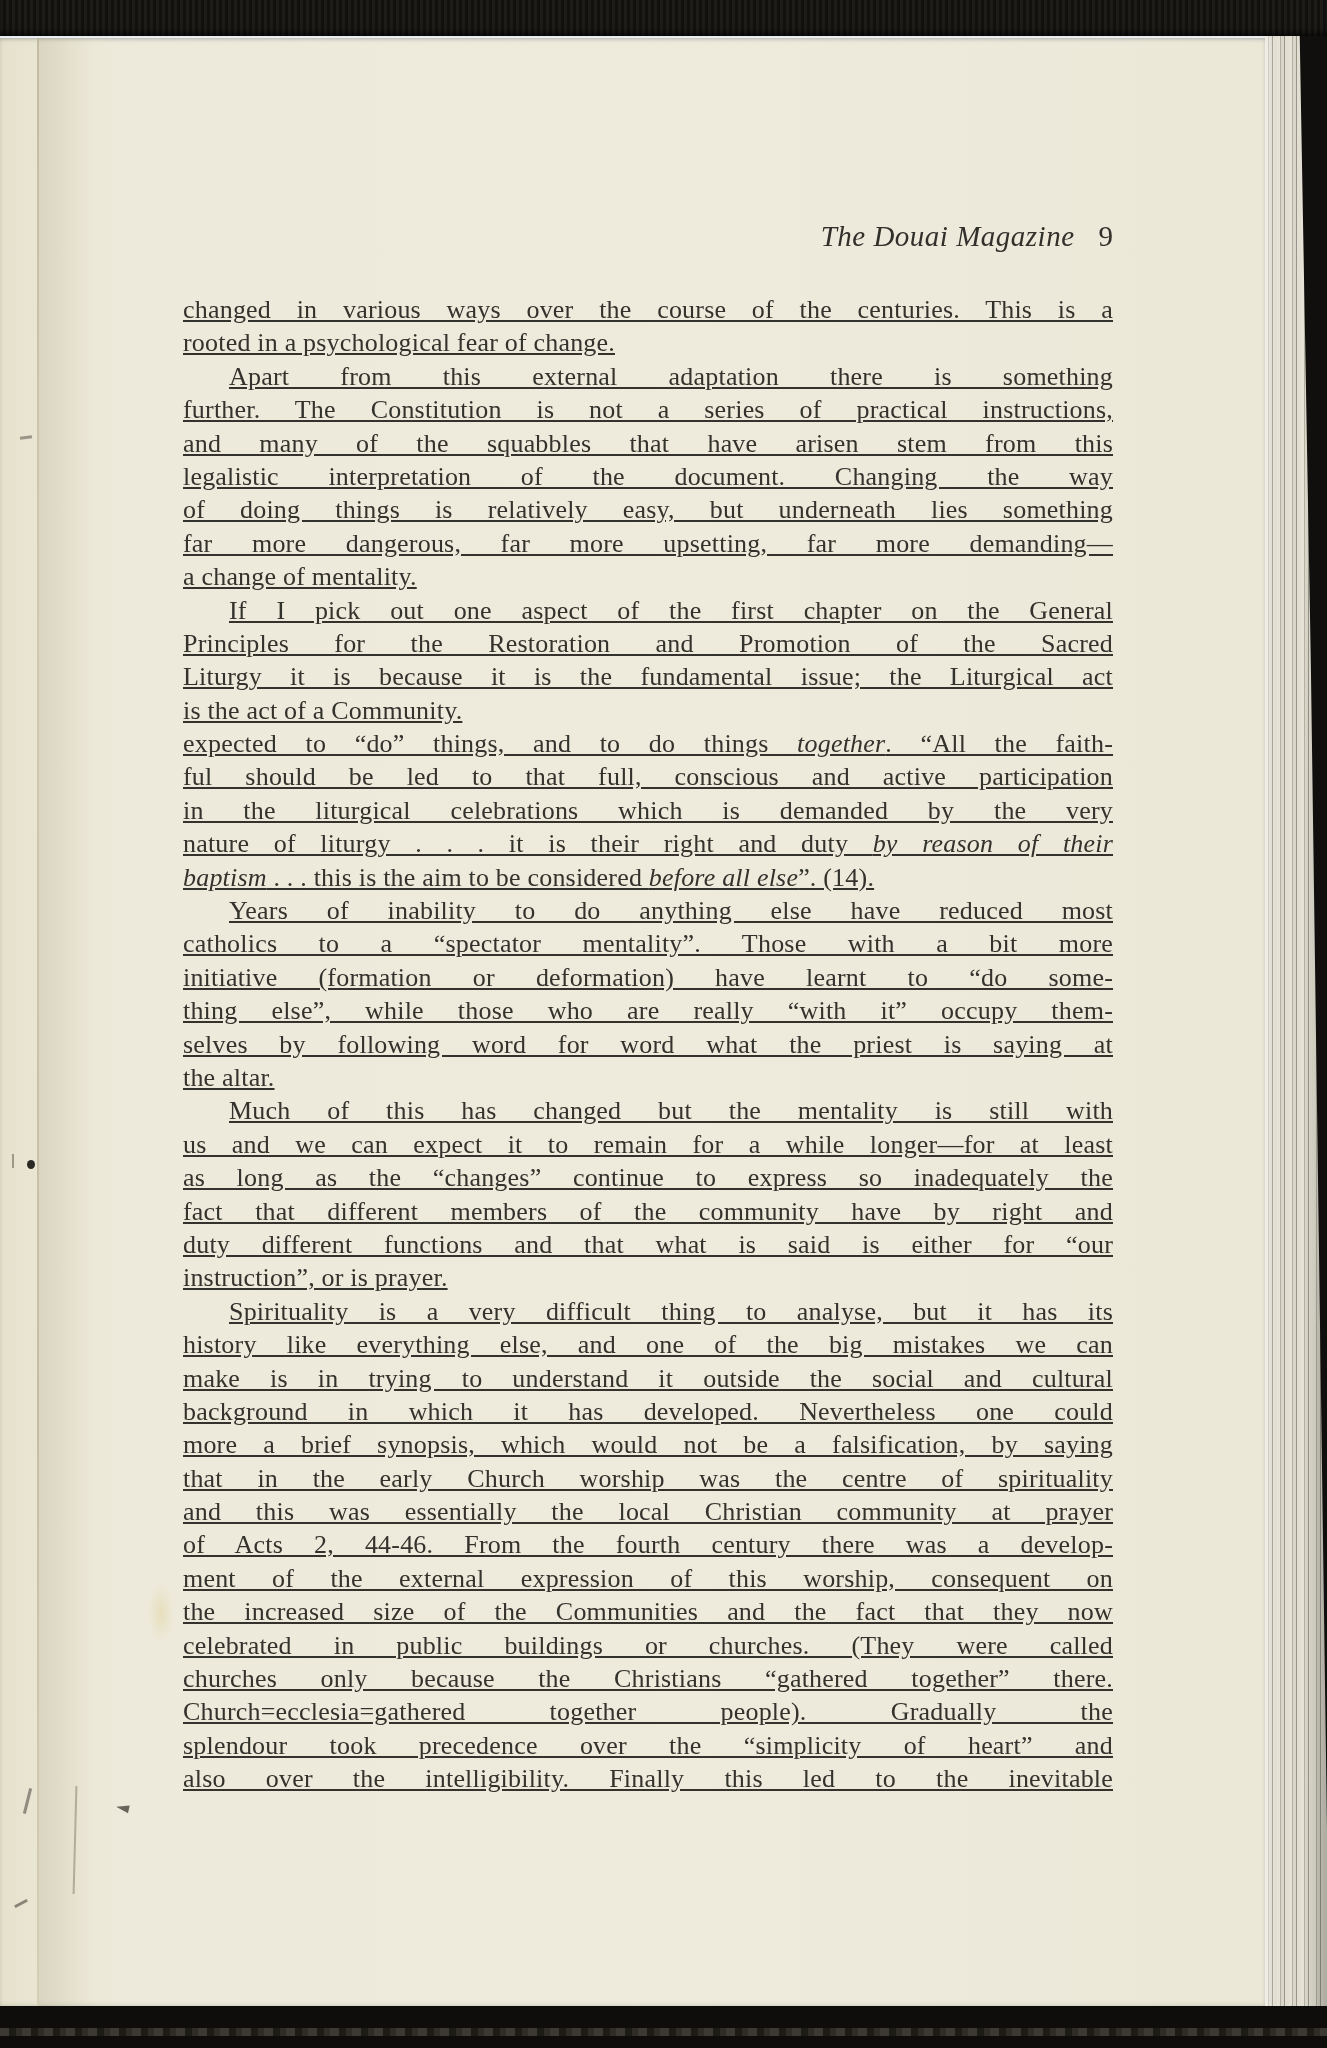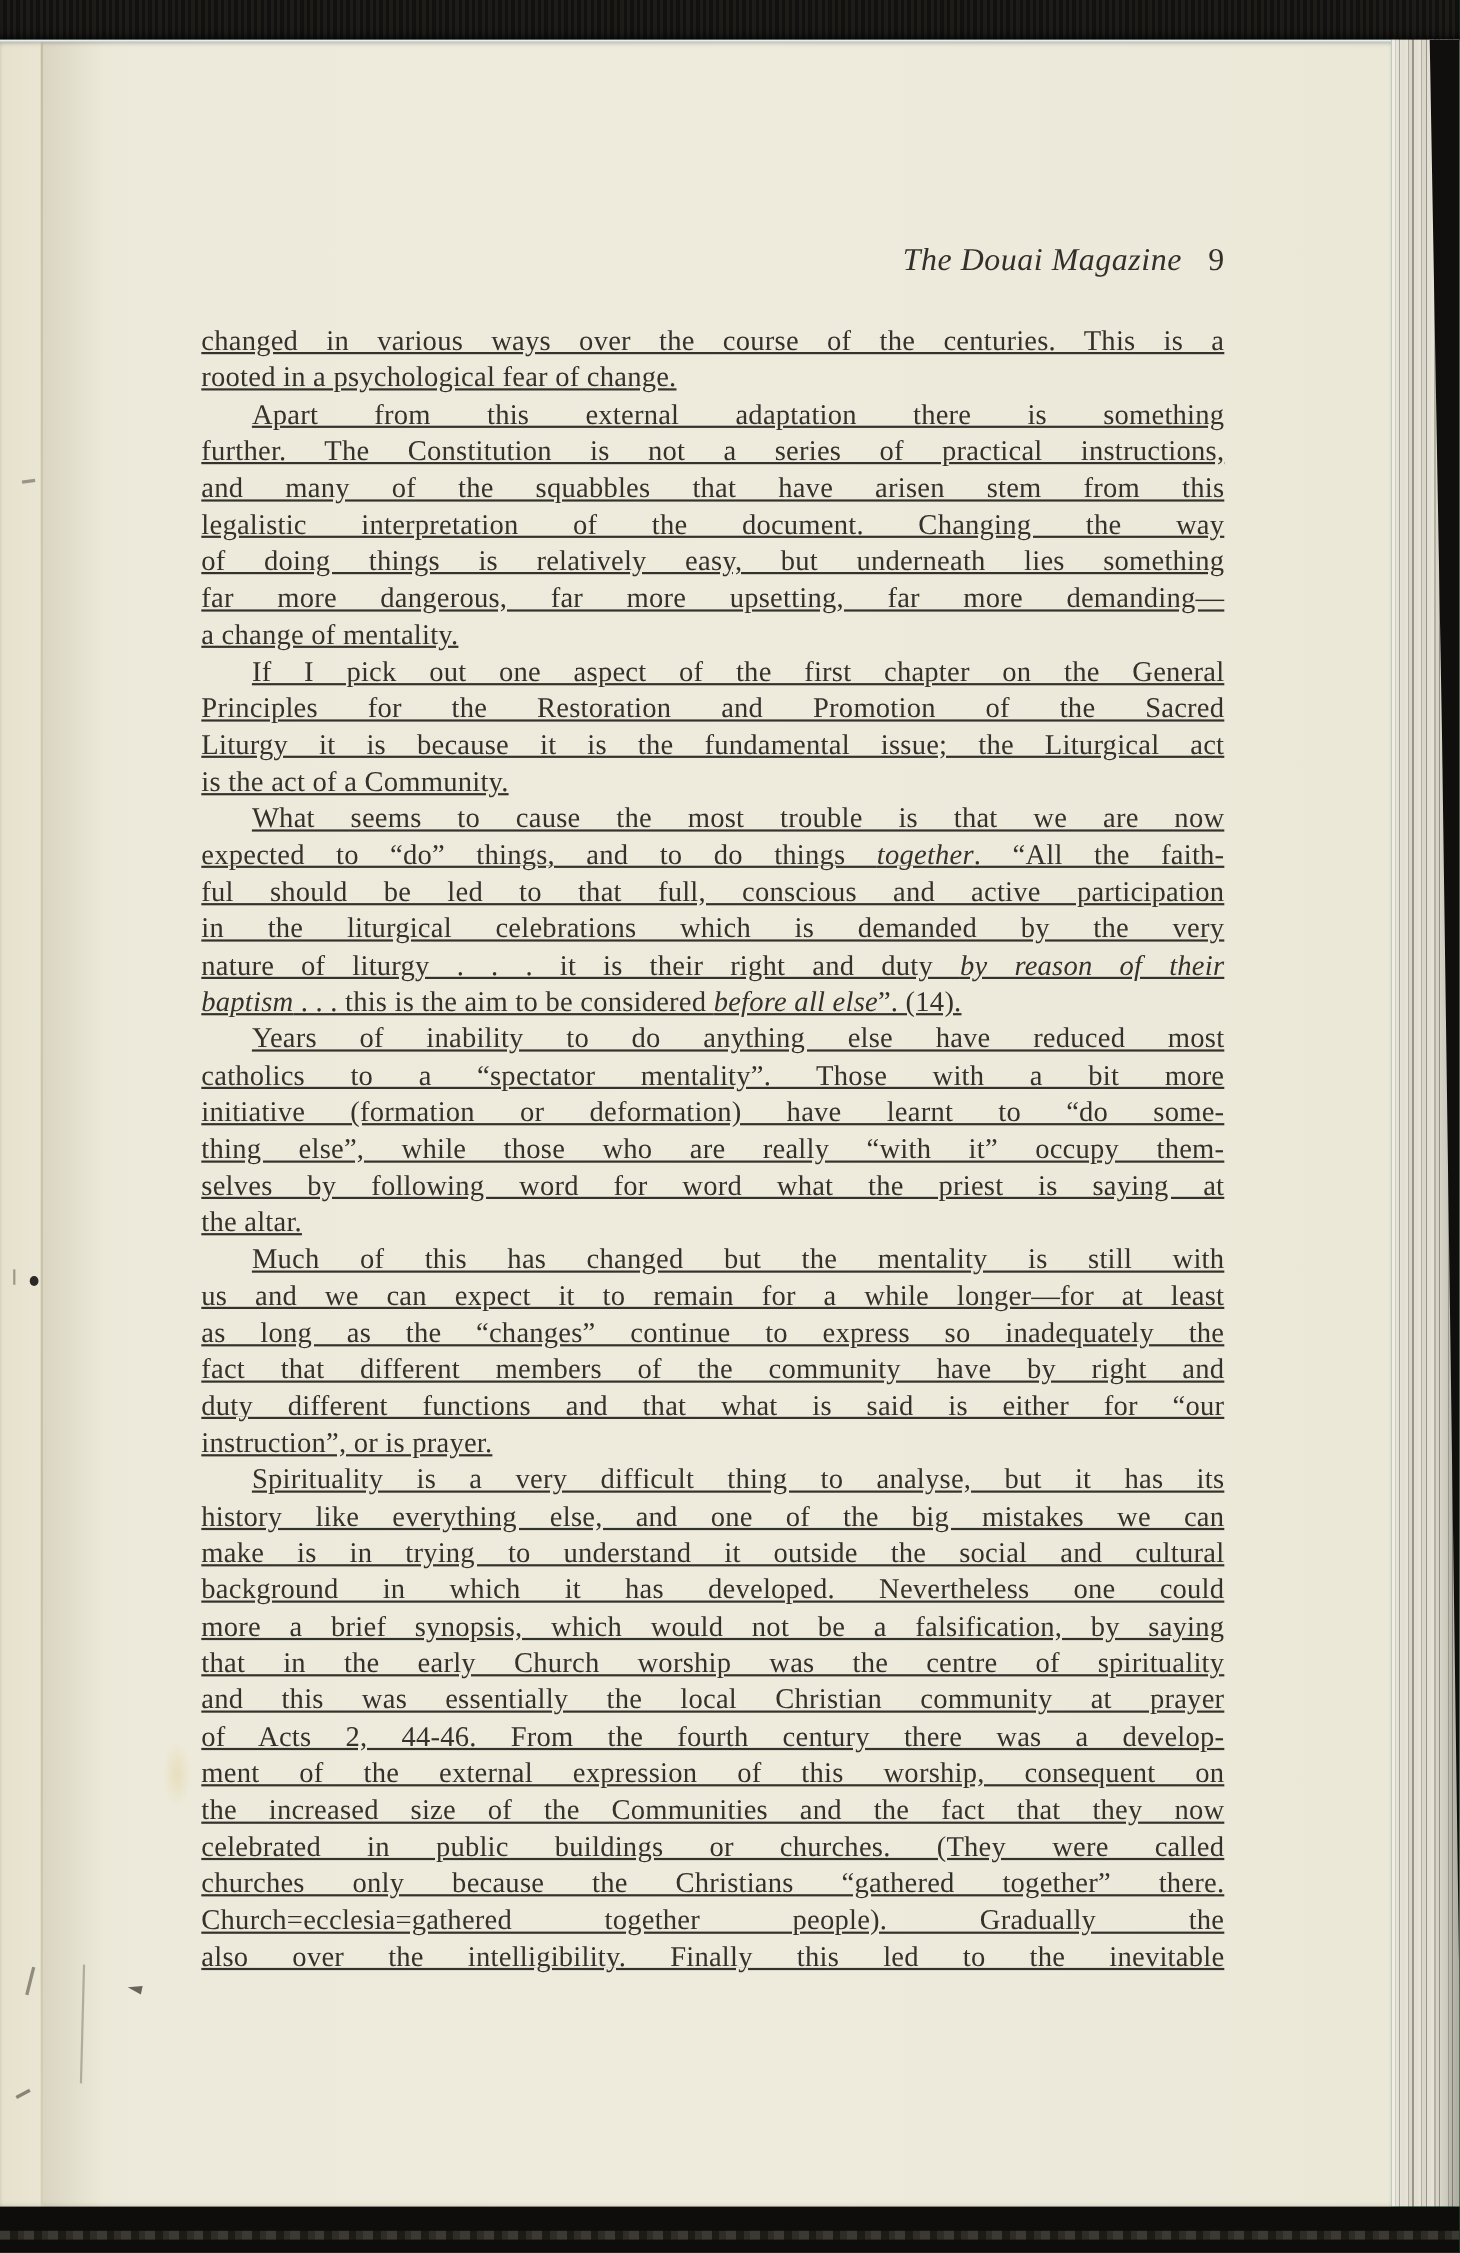--- a/index.html
+++ b/index.html
@@ -85,21 +85,20 @@
         <div class="tline"><span>further.  The Constitution is not a series of practical instructions,</span></div>
         <div class="tline"><span>and many of the squabbles that have arisen stem from this</span></div>
         <div class="tline"><span>legalistic interpretation of the document.  Changing the way</span></div>
         <div class="tline"><span>of doing things is relatively easy, but underneath lies something</span></div>
         <div class="tline"><span>far more dangerous, far more upsetting, far more demanding—</span></div>
         <div class="tline tline-end"><span>a change of mentality.</span></div>
         <div class="tline tline-indent"><span>If I pick out one aspect of the first chapter on the General</span></div>
         <div class="tline"><span>Principles for the Restoration and Promotion of the Sacred</span></div>
         <div class="tline"><span>Liturgy it is because it is the fundamental issue; the Liturgical act</span></div>
         <div class="tline tline-end"><span>is the act of a Community.</span></div>
-        <div class="tline tline-indent"><span>What seems to cause the most trouble is that we are now</span></div>
         <div class="tline"><span>expected to “do” things, and to do things </span><span class="it">together</span><span>.  “All the faith-</span></div>
         <div class="tline"><span>ful should be led to that full, conscious and active participation</span></div>
         <div class="tline"><span>in the liturgical celebrations which is demanded by the very</span></div>
         <div class="tline"><span>nature of liturgy . . . it is their right and duty </span><span class="it">by reason of their</span></div>
         <div class="tline tline-end"><span class="it">baptism</span><span> . . . this is the aim to be considered </span><span class="it">before all else</span><span>”.  (14).</span></div>
         <div class="tline tline-indent"><span>Years of inability to do anything else have reduced most</span></div>
         <div class="tline"><span>catholics to a “spectator mentality”.  Those with a bit more</span></div>
         <div class="tline"><span>initiative (formation or deformation) have learnt to “do some-</span></div>
         <div class="tline"><span>thing else”, while those who are really “with it” occupy them-</span></div>
         <div class="tline"><span>selves by following word for word what the priest is saying at</span></div>
@@ -116,20 +115,21 @@
         <div class="tline"><span>background in which it has developed.  Nevertheless one could</span></div>
         <div class="tline"><span>more a brief synopsis, which would not be a falsification, by saying</span></div>
         <div class="tline"><span>that in the early Church worship was the centre of spirituality</span></div>
         <div class="tline"><span>and this was essentially the local Christian community at prayer</span></div>
         <div class="tline"><span>of Acts 2, 44-46.  From the fourth century there was a develop-</span></div>
         <div class="tline"><span>ment of the external expression of this worship, consequent on</span></div>
         <div class="tline"><span>the increased size of the Communities and the fact that they now</span></div>
         <div class="tline"><span>celebrated in public buildings or churches.  (They were called</span></div>
         <div class="tline"><span>churches only because the Christians “gathered together” there.</span></div>
         <div class="tline"><span>Church=ecclesia=gathered together people).  Gradually the</span></div>
+        <div class="tline"><span>splendour took precedence over the “simplicity of heart” and</span></div>
         <div class="tline"><span>also over the intelligibility.  Finally this led to the inevitable</span></div>
       </div>
 
     <div class="mark mark-dash1"></div>
     <div class="mark mark-tick"></div>
     <div class="mark mark-dot"></div>
     <div class="mark scratch"></div>
     <div class="mark mark-arrow"></div>
     <div class="mark mark-hook"></div>
     <div class="mark mark-dash2"></div>

